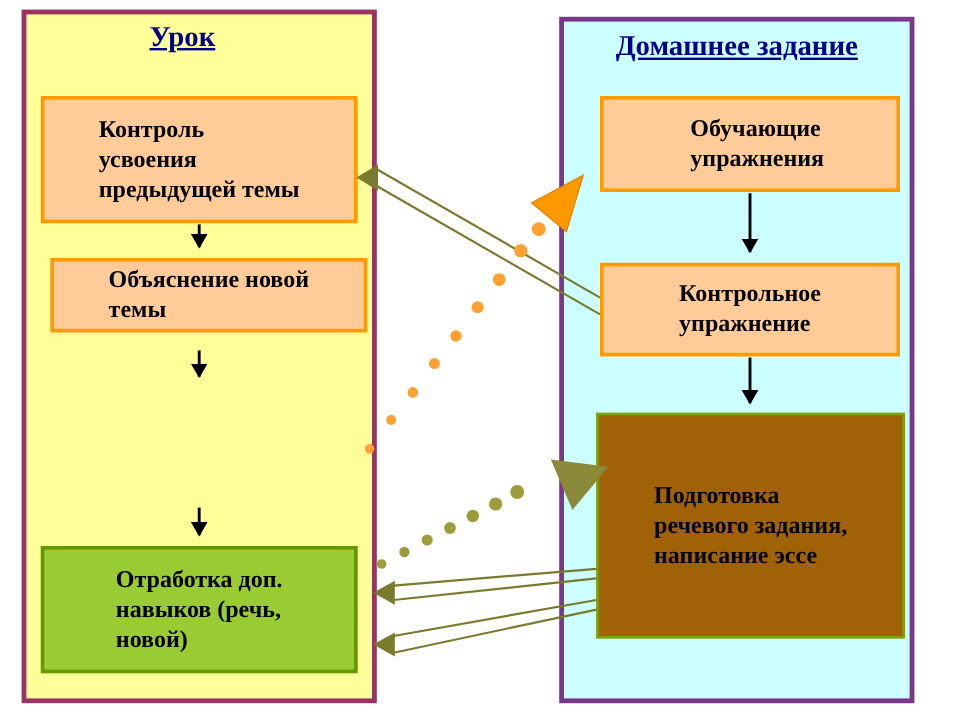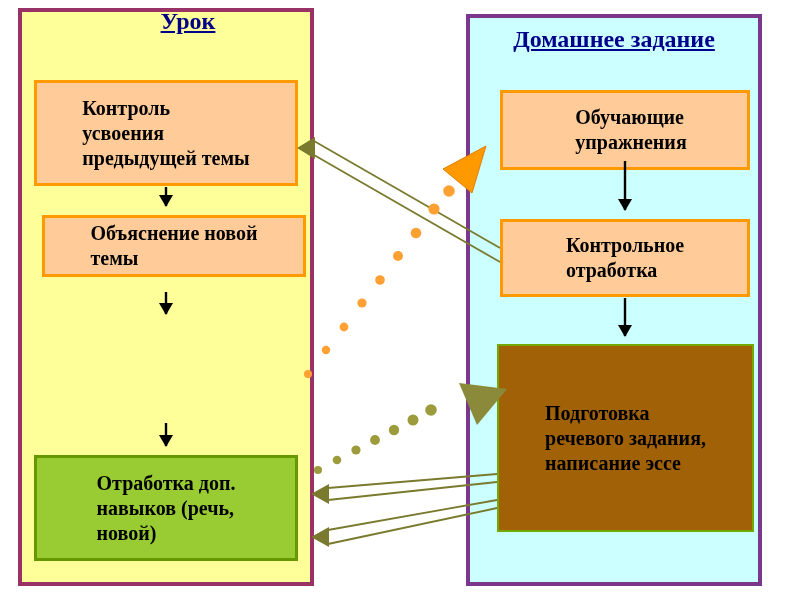--- a/index.html
+++ b/index.html
@@ -13,40 +13,40 @@
     background:#FFFF99;border:4px solid #993366;
   }
   .panel.homework{
     left:466px;top:14px;width:296px;height:572px;
     background:#CCFFFF;border:4px solid #7A378B;
   }
   .panel-title{
     position:absolute;text-align:center;font-weight:bold;
     color:#00008B;text-decoration:underline;font-size:24px;
   }
-  .panel-title.lesson-t{left:18px;top:8px;width:268px;padding-left:36px;}
+  .panel-title.lesson-t{left:18px;top:18px;width:268px;}
   .panel-title.homework-t{left:466px;top:26px;width:296px;}
   .box{
     position:absolute;box-sizing:border-box;
     display:flex;align-items:center;justify-content:center;
     text-align:left;font-weight:bold;color:#000;
     font-size:20px;line-height:1.25;white-space:pre-line;
     padding:4px;
   }
   .box.orange{background:#FFCC99;border:3px solid #FF9900;}
   .box.green-l{background:#99CC33;border:3px solid #669900;}
   .box.green-r{background:#a16207;border:2px solid #74A802;}
 
   
   .lb1{left:34px;top:80px;width:264px;height:106px;}
   .lb2{left:42px;top:215px;width:264px;height:62px;}
   .lb3{left:34px;top:322px;width:264px;height:100px;}
   .lb4{left:34px;top:455px;width:264px;height:106px;}
   
-  .rb1{left:500px;top:90px;width:250px;height:80px;padding-left:16px;}
+  .rb1{left:500px;top:80px;width:250px;height:80px;padding-left:16px;}
   .rb2{left:500px;top:219px;width:250px;height:78px;}
   .rb3{left:497px;top:344px;width:257px;height:188px;}
 
   svg.connectors{
     position:absolute;left:0;top:0;width:800px;height:600px;
     pointer-events:none;z-index:5;
   }
 </style>
 </head>
 <body>
@@ -64,21 +64,21 @@
 предыдущей темы</div>
   <div class="box orange lb2">Объяснение новой
 темы</div>
   <div class="box green-l lb4">Отработка доп.
 навыков (речь,
 новой)</div>
 
   <div class="box orange rb1">Обучающие
 упражнения</div>
   <div class="box orange rb2">Контрольное
-отработка</div>
+упражнение</div>
   <div class="box green-r rb3">Подготовка
 речевого задания,
 написание эссе</div>
 
   <svg class="connectors" viewBox="0 0 800 600">
     <defs>
       <marker id="arrBlack" markerUnits="userSpaceOnUse" markerWidth="16" markerHeight="16" refX="11" refY="7" orient="auto">
         <path d="M0,0 L12,7 L0,14 Z" fill="#000000"></path>
       </marker>
     </defs>

